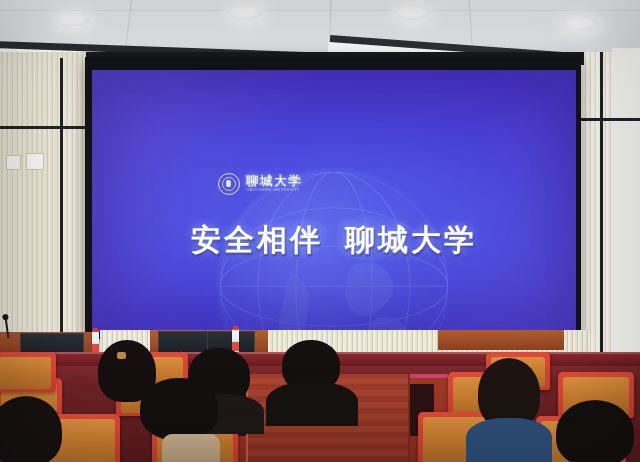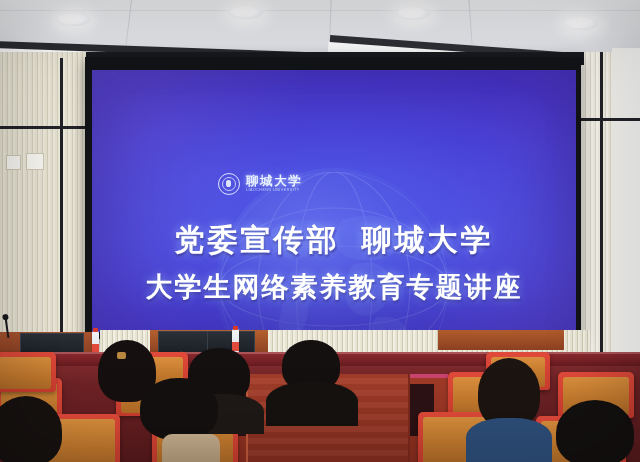--- a/index.html
+++ b/index.html
@@ -258,24 +258,23 @@
 
     <div class="logo-wrap">
       <div class="logo-mark"></div>
       <div>
         <div class="logo-cn">聊城大学</div>
         <div class="logo-en">LIAOCHENG UNIVERSITY</div>
       </div>
     </div>
 
     <div class="title-main">
-      <span>党委宣传部</span><span class="gap"></span><span>聊城大学</span>
-    </div>
-
-    <div class="title-sub">大学生网络素养教育专题讲座</div>
+      <span>安全相伴</span><span class="gap"></span><span>聊城大学</span>
+    </div>
+
 
     <div class="org-block">
       <div class="org-line">
         <span class="lbl">主  办</span><span>：</span><span>党委宣传部、党委学生工作部（处）</span>
       </div>
 
     </div>
   </div>
 
   <div class="stage-backwall2"></div>

